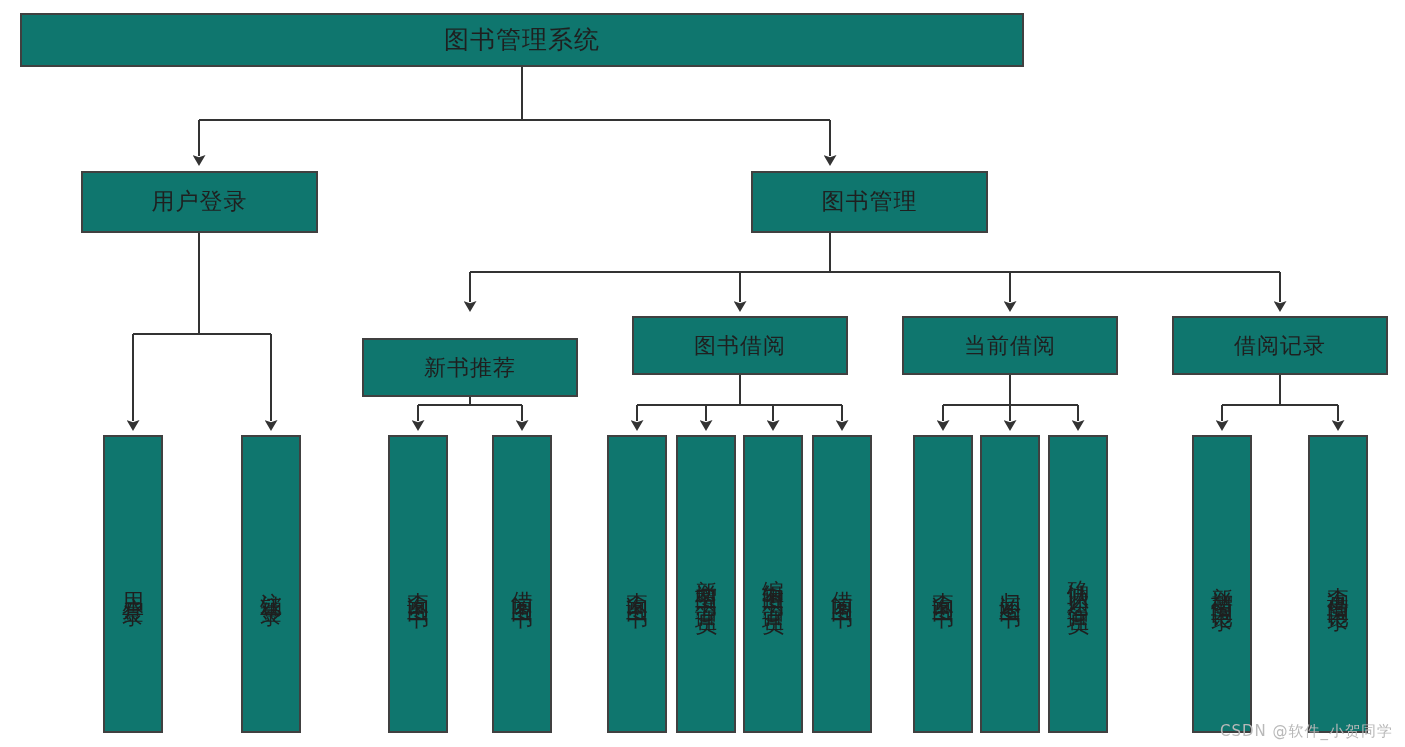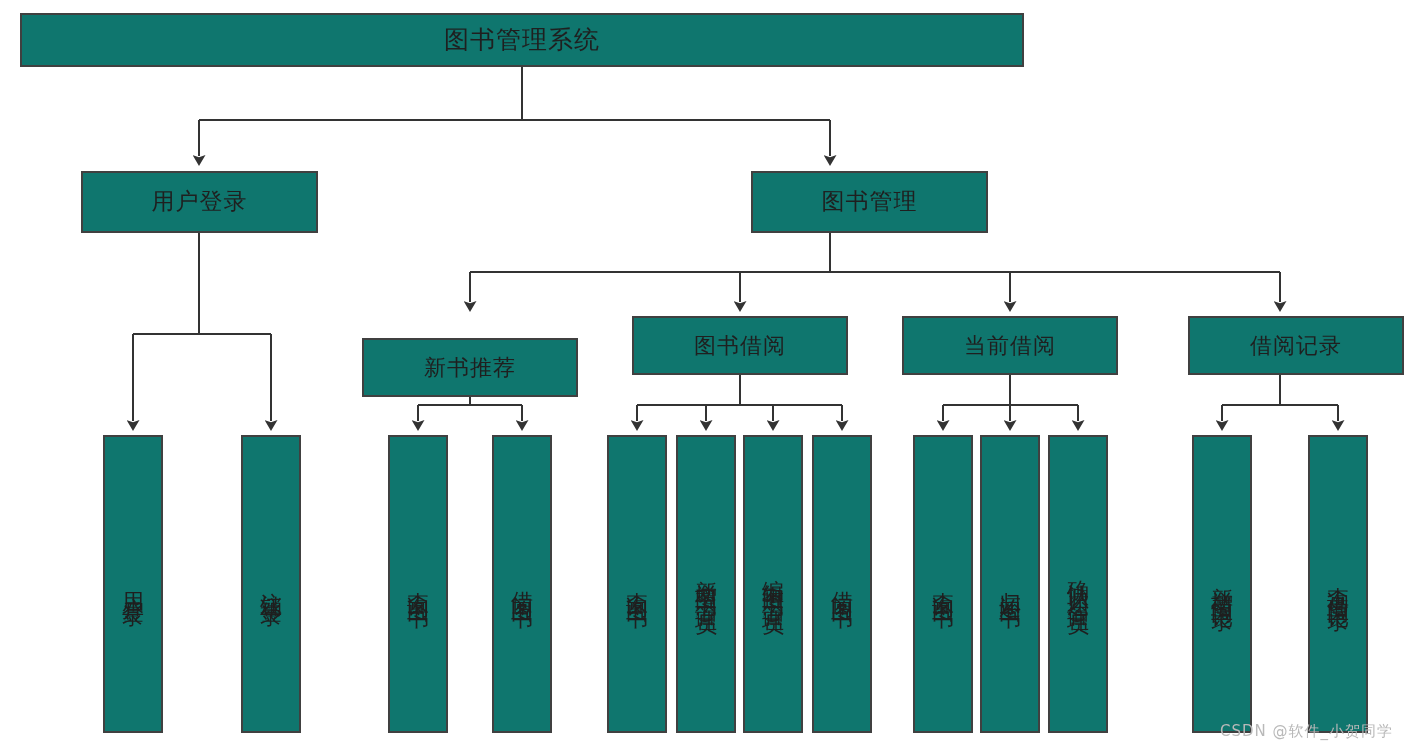--- a/index.html
+++ b/index.html
@@ -125,21 +125,21 @@
 
   <div class="node horiz lvl-3" style="left:362px;top:316px;width:216px;height:59px;margin-top:22px;">
     <span class="label">新书推荐</span>
   </div>
   <div class="node horiz lvl-3" style="left:632px;top:316px;width:216px;height:59px;">
     <span class="label">图书借阅</span>
   </div>
   <div class="node horiz lvl-3" style="left:902px;top:316px;width:216px;height:59px;">
     <span class="label">当前借阅</span>
   </div>
-  <div class="node horiz lvl-3" style="left:1172px;top:316px;width:216px;height:59px;margin-left:16px;">
+  <div class="node horiz lvl-3" style="left:1172px;top:316px;width:216px;height:59px;">
     <span class="label">借阅记录</span>
   </div>
 
   <div class="node vert lvl-leaf" style="left:103px;top:435px;width:60px;height:298px;">
     <span class="label">用户登录</span>
   </div>
   <div class="node vert lvl-leaf" style="left:241px;top:435px;width:60px;height:298px;">
     <span class="label">注销登录</span>
   </div>
 

